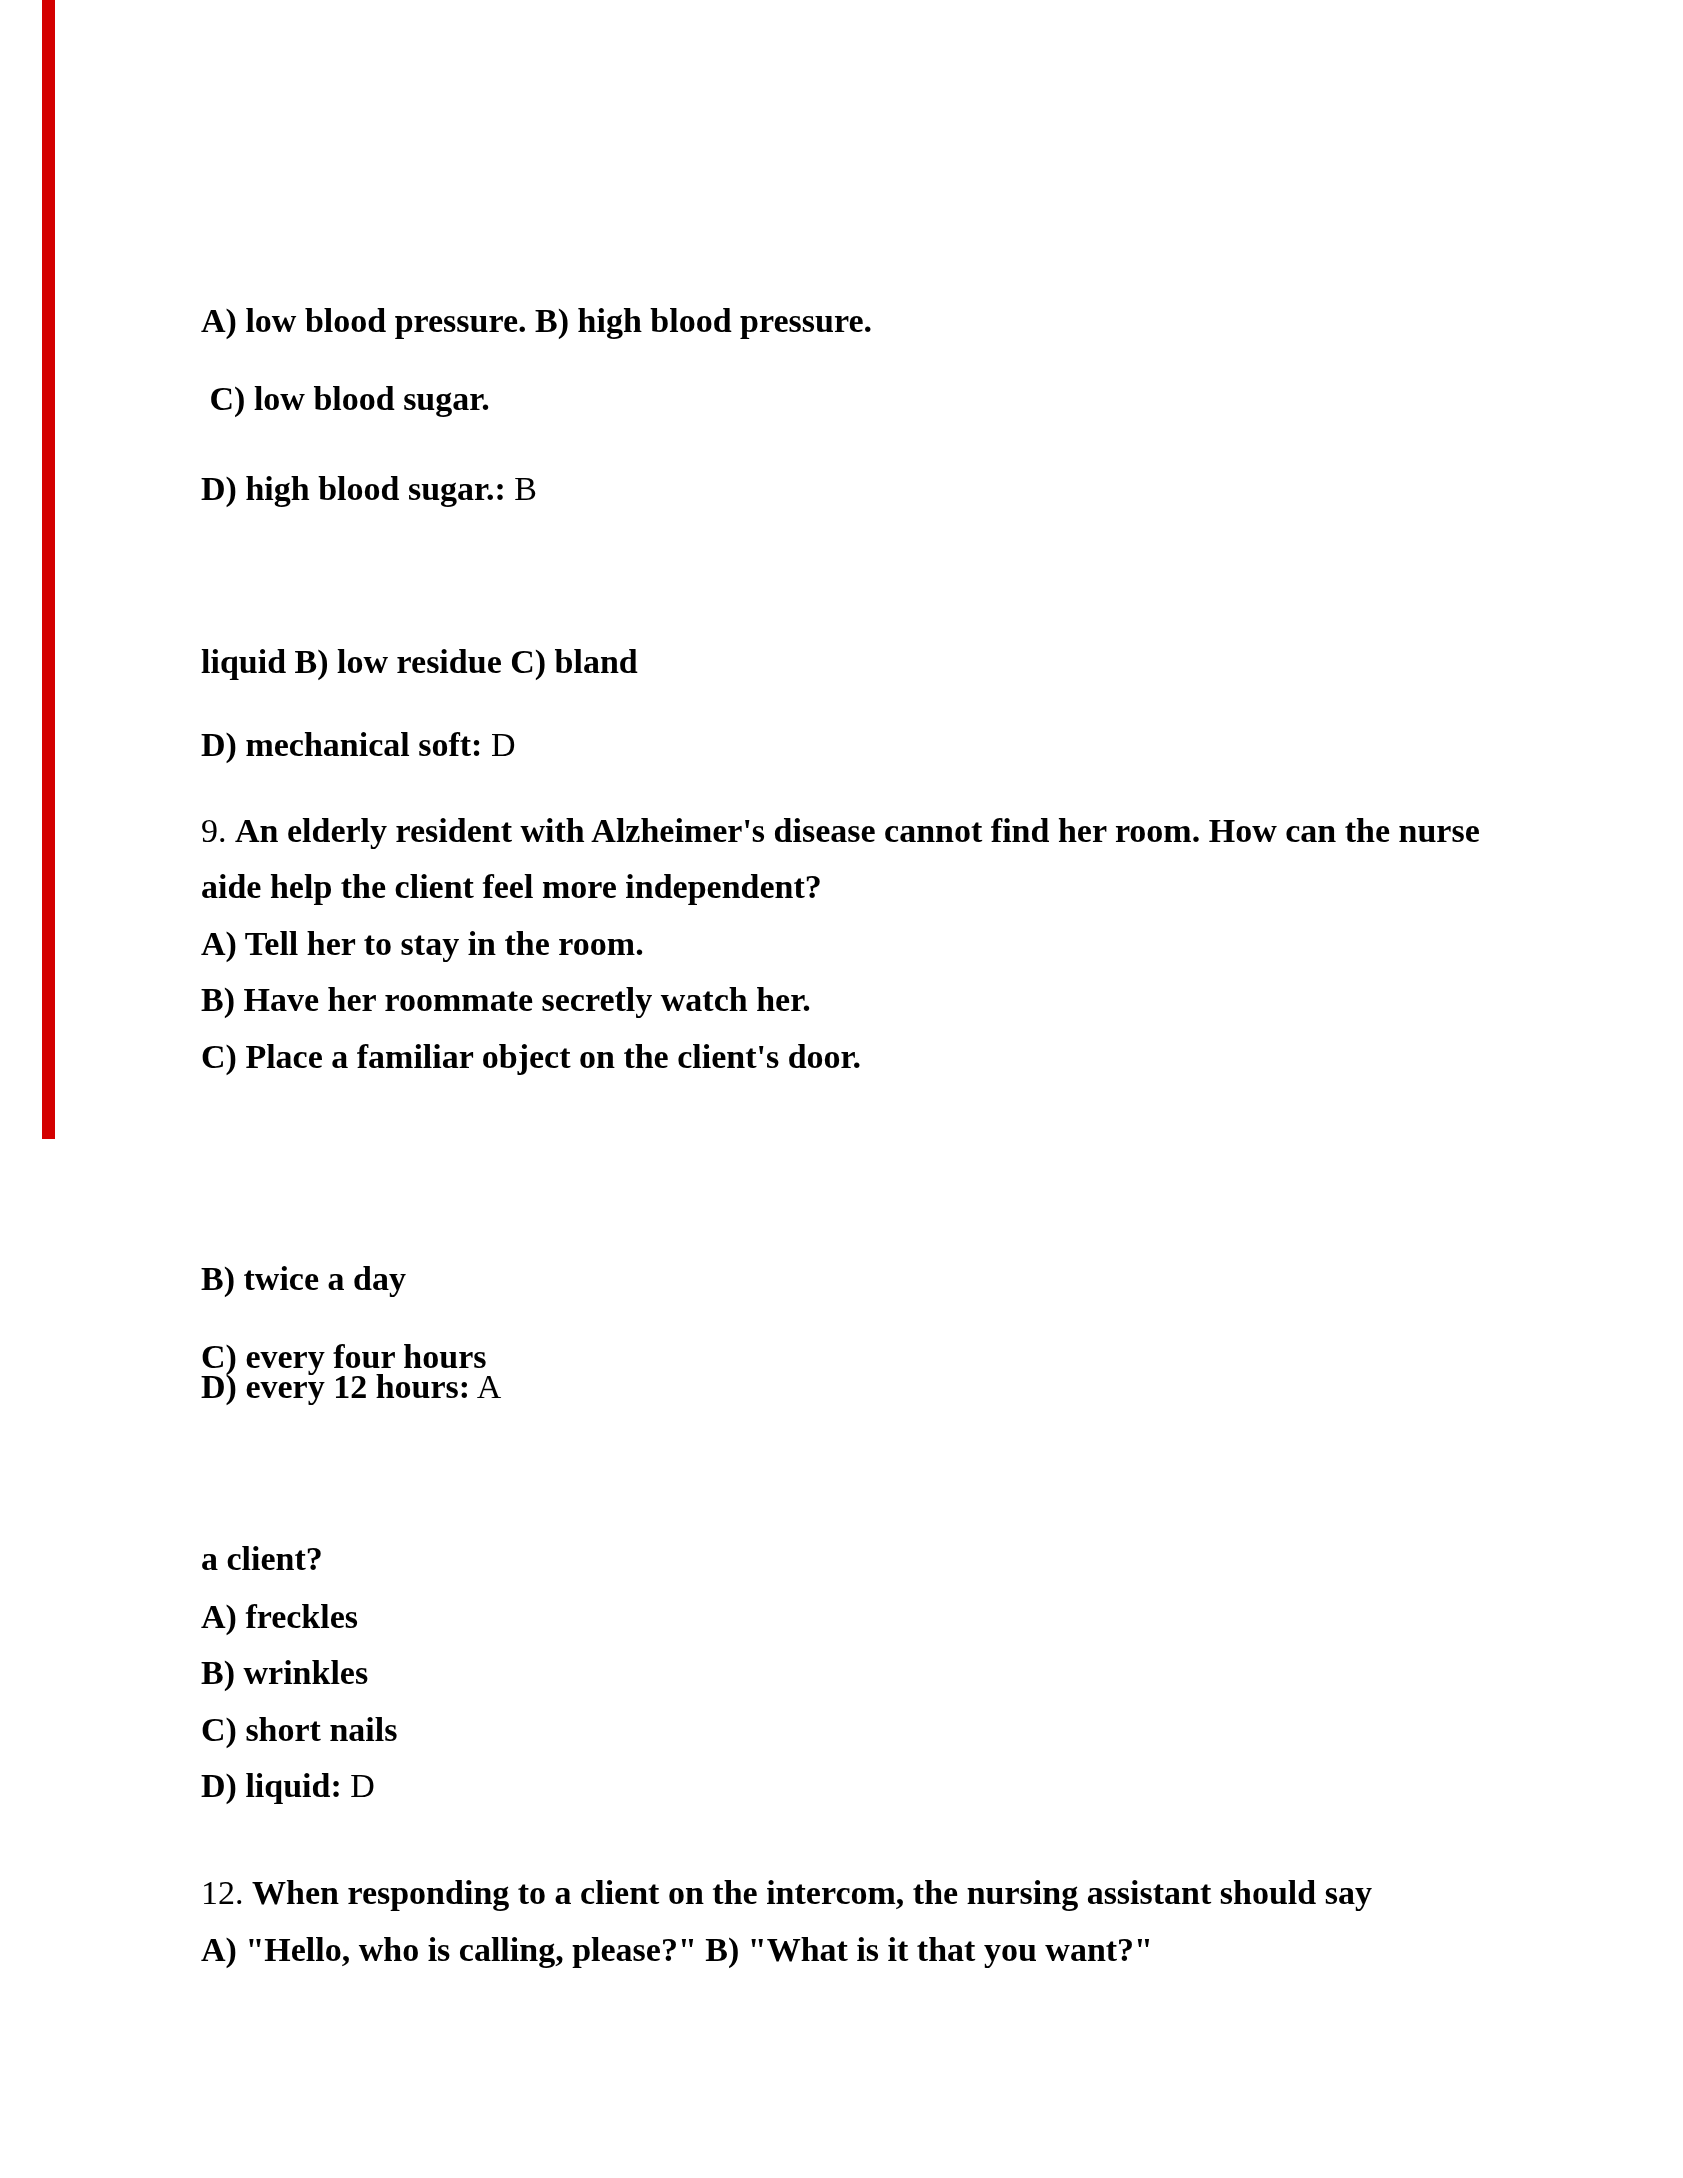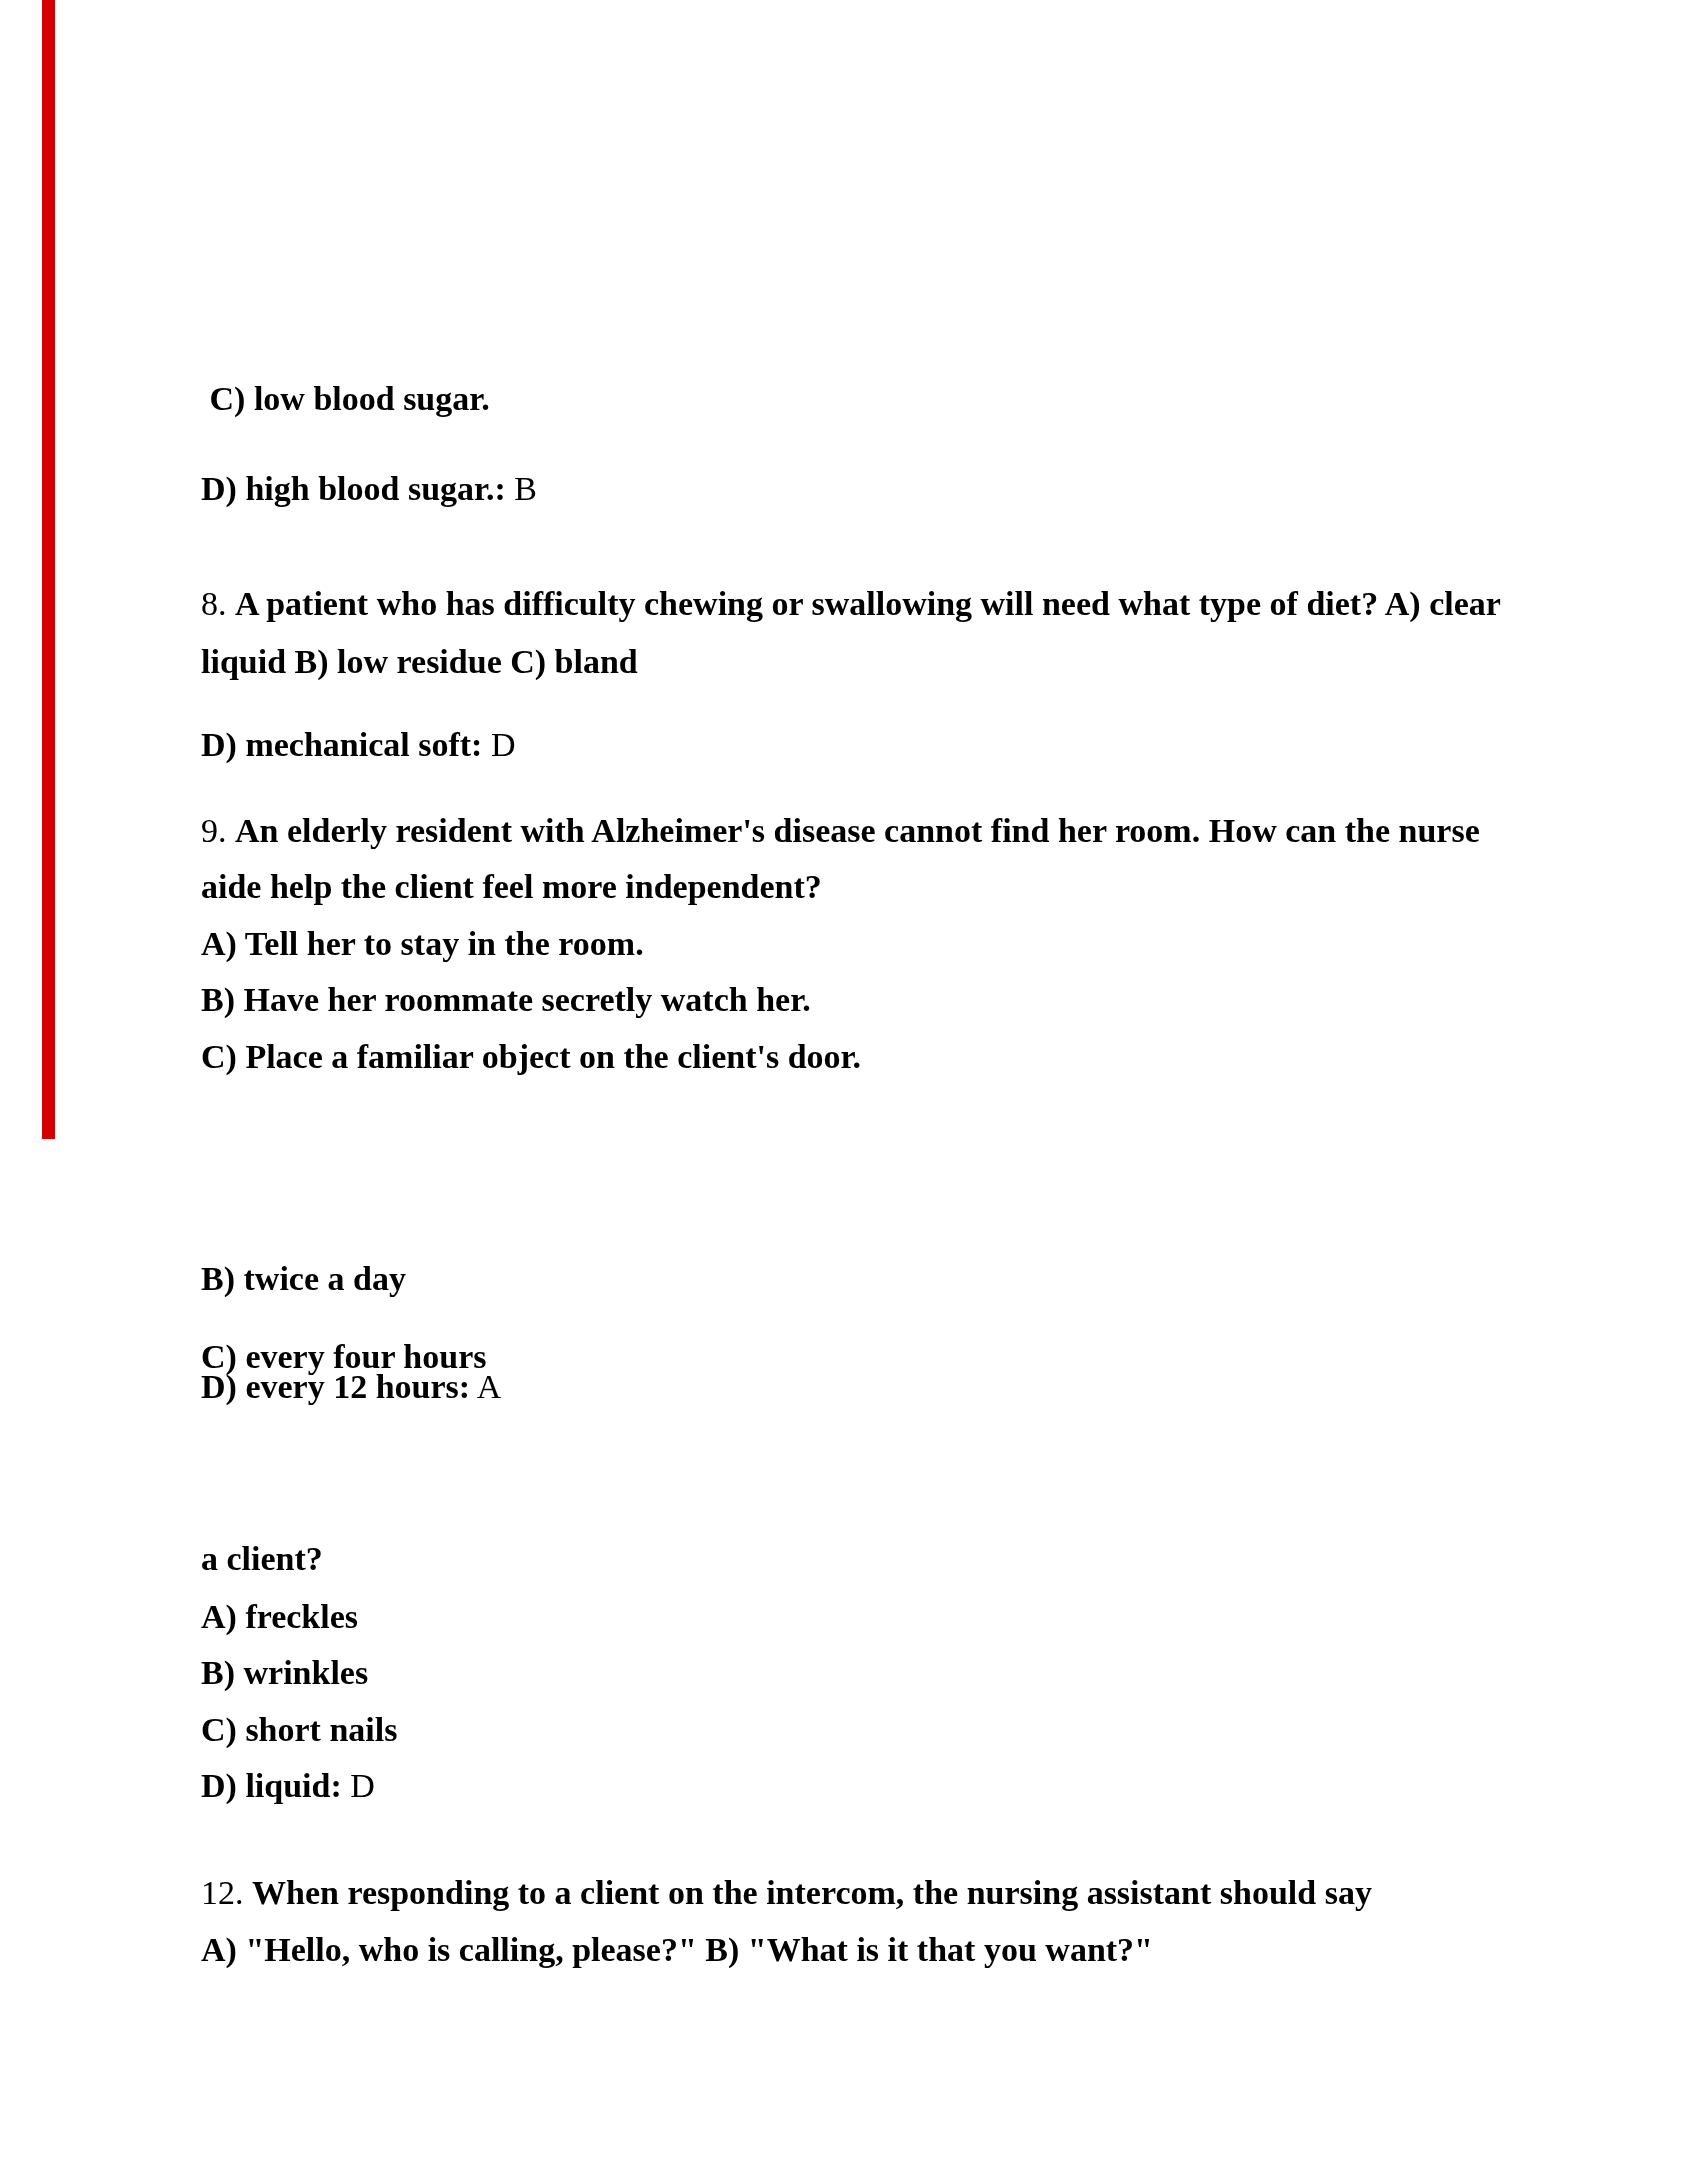--- a/index.html
+++ b/index.html
@@ -35,24 +35,24 @@
   .bd { font-weight: 700; }
   .rg { font-weight: 400; }
 </style>
 </head>
 <body>
 
 <div id="page">
 
   <div class="red-line"></div>
 
+  <div class="ln" style="top:304px"><span class="rg"></span><span class="bd">A) low blood pressure. B) high blood pressure.</span><span class="rg"></span></div>
   <div class="ln" style="top:382px"><span class="rg"></span><span class="bd"> C) low blood sugar.</span><span class="rg"></span></div>
   <div class="ln" style="top:472px"><span class="rg"></span><span class="bd">D) high blood sugar.:</span><span class="rg"> B</span></div>
 
-  <div class="ln" style="top:587px"><span class="rg">8. </span><span class="bd">A patient who has difficulty chewing or swallowing will need what type of diet? A) clear</span><span class="rg"></span></div>
   <div class="ln" style="top:645px"><span class="rg"></span><span class="bd">liquid B) low residue C) bland</span><span class="rg"></span></div>
   <div class="ln" style="top:728px"><span class="rg"></span><span class="bd">D) mechanical soft:</span><span class="rg"> D</span></div>
 
   <div class="ln" style="top:814px"><span class="rg">9. </span><span class="bd">An elderly resident with Alzheimer's disease cannot find her room. How can the nurse</span><span class="rg"></span></div>
   <div class="ln" style="top:870px"><span class="rg"></span><span class="bd">aide help the client feel more independent?</span><span class="rg"></span></div>
   <div class="ln" style="top:983px"><span class="rg"></span><span class="bd">B) Have her roommate secretly watch her.</span><span class="rg"></span></div>
   <div class="ln" style="top:927px"><span class="rg"></span><span class="bd">A) Tell her to stay in the room.</span><span class="rg"></span></div>
   <div class="ln" style="top:1040px"><span class="rg"></span><span class="bd">C) Place a familiar object on the client's door.</span><span class="rg"></span></div>
 
   <div class="ln" style="top:1262px"><span class="rg"></span><span class="bd">B) twice a day</span><span class="rg"></span></div>

